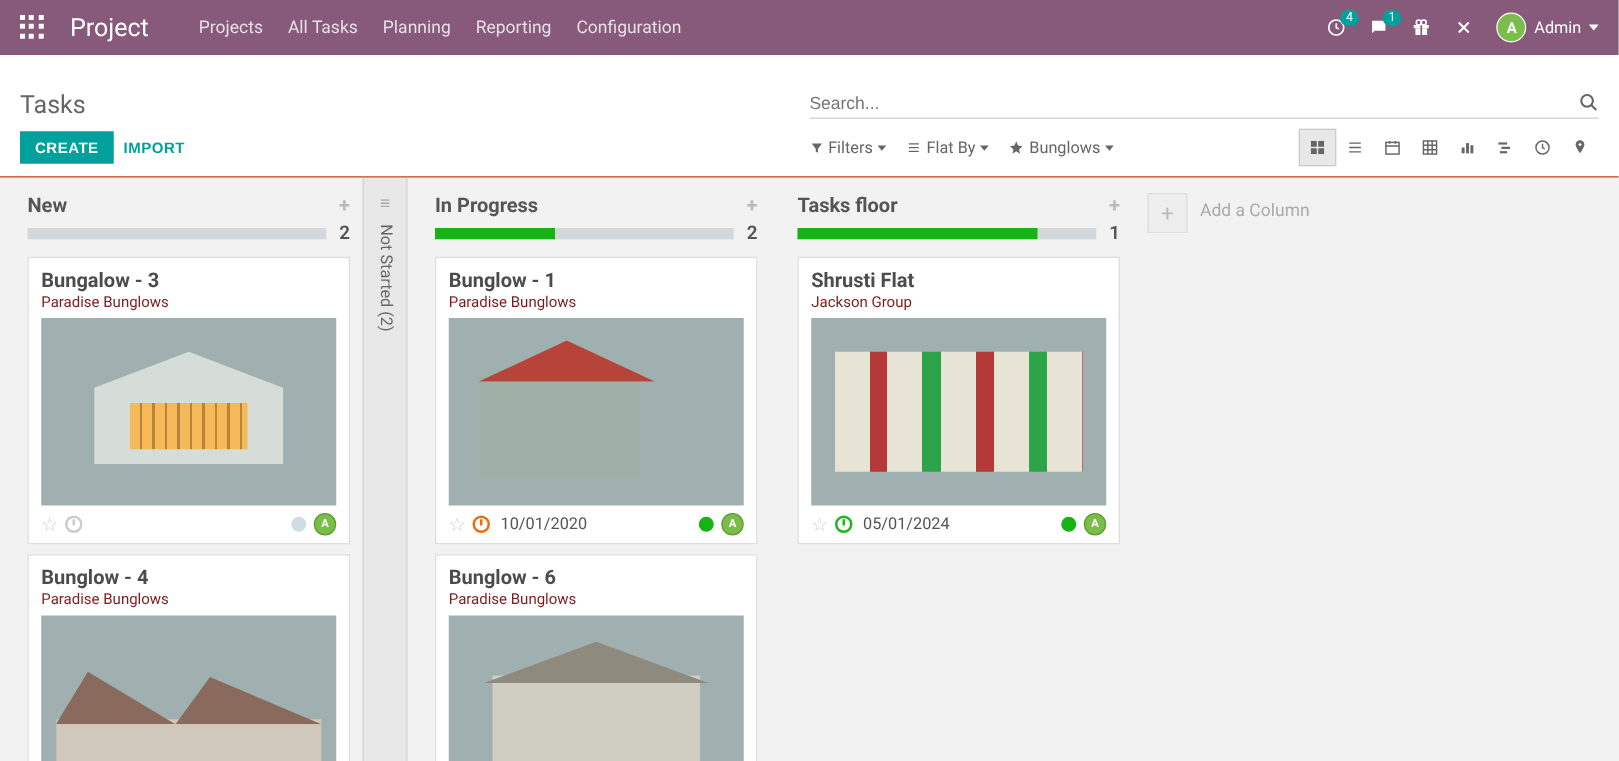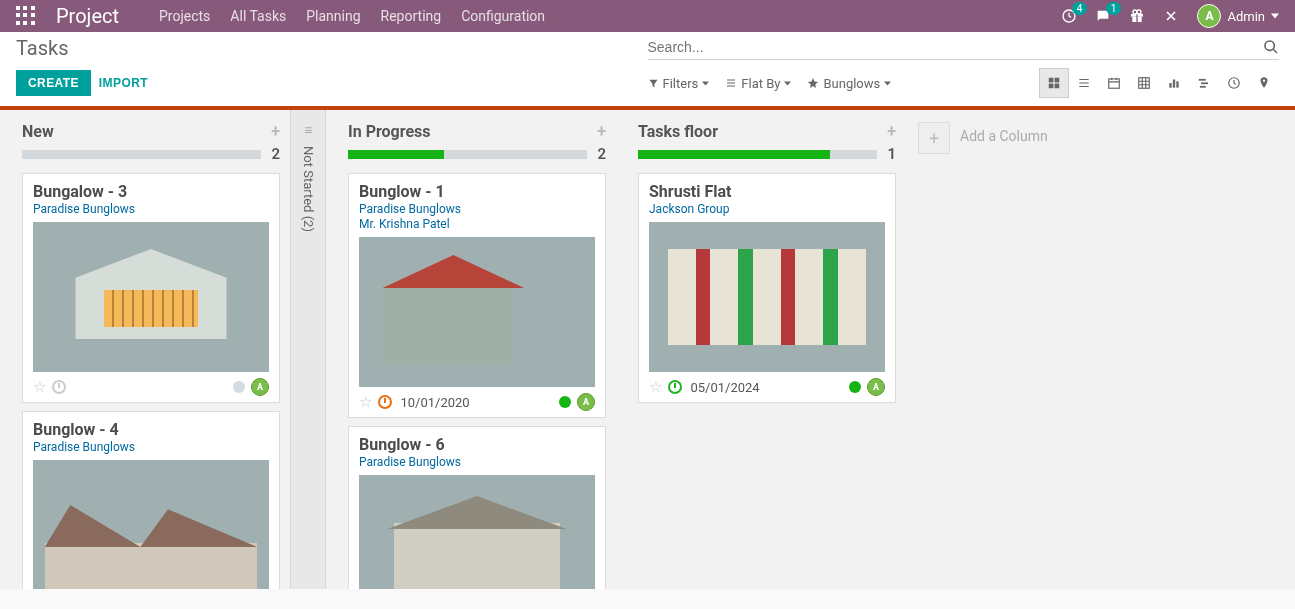--- a/index.html
+++ b/index.html
@@ -1,33 +1,33 @@
 <!DOCTYPE html>
 <html><head>
 <meta charset="utf-8">
 <style>
 * { box-sizing: border-box; margin: 0; padding: 0; }
 body { font-family: -apple-system, BlinkMacSystemFont, "Segoe UI", Roboto, "Helvetica Neue", Arial, sans-serif; font-size: 13px; color: #4c4c4c; background: #f9f9f9; width: 1295px; height: 609px; overflow: hidden; }
 
 
-.navbar { background: #875a7b; height: 32px; display: flex; align-items: center; padding: 0 16px; color: #fff; }
+.navbar { background: #875a7b; height: 44px; display: flex; align-items: center; padding: 0 16px; color: #fff; }
 .navbar .apps-icon { width: 20px; height: 20px; display: grid; grid-template-columns: repeat(3,1fr); grid-template-rows: repeat(3,1fr); gap: 2px; margin-right: 20px; cursor: pointer; }
 .navbar .apps-icon span { background: #fff; width: 4px; height: 4px; }
 .navbar .brand { font-size: 20px; font-weight: 400; margin-right: 40px; }
 .navbar .nav-links { display: flex; gap: 20px; }
 .navbar .nav-links a { color: #e8dfe5; text-decoration: none; font-size: 14px; cursor: pointer; }
 .navbar .spacer { flex: 1; }
 .navbar .right-icons { display: flex; align-items: center; gap: 18px; }
 .navbar .icon-badge { position: relative; cursor: pointer; color: #fff; }
 .navbar .badge { position: absolute; top: -6px; right: -10px; background: #00a09d; color: #fff; border-radius: 8px; font-size: 10px; padding: 1px 5px; }
 .navbar .user { display: flex; align-items: center; gap: 6px; cursor: pointer; }
 .navbar .avatar { width: 24px; height: 24px; border-radius: 50%; background: #7bbd4a; display: flex; align-items: center; justify-content: center; color: #fff; font-size: 12px; font-weight: bold; border: 1px solid #fff; }
 
 
-.cpanel { background: #fff; border-bottom: 4px solid #c2410c; padding: 3px 16px 0 16px; }
+.cpanel { background: #fff; border-bottom: 1px solid #c2410c; padding: 26px 16px 0 16px; }
 .cp-row1 { display: flex; align-items: center; }
 .cp-title { font-size: 20px; color: #666; flex: 0 0 50%; }
 .cp-search { flex: 1; display: flex; align-items: center; border-bottom: 1px solid #d0d0d0; padding: 4px 0; }
 .cp-search input { flex: 1; border: none; outline: none; font-size: 14px; color: #666; background: transparent; }
 .cp-search .search-icon { color: #666; cursor: pointer; }
 
 .cp-row2 { display: flex; align-items: center; padding: 8px 0; }
 .cp-buttons { display: flex; gap: 0; flex: 0 0 50%; }
 .btn-create { background: #00a09d; color: #fff; border: none; padding: 6px 12px; font-size: 12px; font-weight: 600; cursor: pointer; letter-spacing: 0.4px; }
 .btn-import { background: transparent; color: #00a09d; border: none; padding: 6px 8px; font-size: 12px; font-weight: 600; cursor: pointer; letter-spacing: 0.4px; }
@@ -46,21 +46,21 @@
 .kcol-head { display: flex; align-items: center; margin-bottom: 4px; }
 .kcol-title { font-size: 16px; font-weight: 700; color: #555; flex: 1; }
 .kcol-plus { color: #bbb; font-size: 16px; cursor: pointer; font-weight: bold; }
 .kcol-bar-row { display: flex; align-items: center; gap: 10px; margin-bottom: 10px; }
 .kcol-bar { flex: 1; height: 9px; background: #d2d8dc; position: relative; }
 .kcol-bar .fill { position: absolute; left: 0; top: 0; height: 100%; background: #13b413; }
 .kcol-count { font-size: 15px; font-weight: 600; color: #555; }
 
 .kcard { background: #fff; border: 1px solid #dcdcdc; padding: 8px 10px 6px 10px; margin-bottom: 8px; cursor: pointer; }
 .kcard .ctitle { font-weight: 700; color: #4c4c4c; font-size: 16px; }
-.kcard .csub { color: #0369a1; font-size: 12px; margin-top: 1px; }
+.kcard .csub { color: #7f1d1d; font-size: 12px; margin-top: 1px; }
 .kcard .cimg { margin-top: 6px; width: 100%; height: 150px; background: #a0b0b0; position: relative; overflow: hidden; }
 .kcard .cfoot { display: flex; align-items: center; margin-top: 6px; gap: 6px; }
 .kcard .star { color: #ccc; font-size: 15px; cursor: pointer; }
 .kcard .clock { width: 14px; height: 14px; border: 2px solid #ccc; border-radius: 50%; position: relative; }
 .kcard .clock.urgent { border-color: #ed6e0f; }
 .kcard .clock.ok { border-color: #1fb51f; }
 .kcard .clock::after { content: ""; position: absolute; width: 1.6px; height: 5px; background: currentColor; top: 1px; left: 4px; }
 .kcard .date { font-size: 13px; color: #555; margin-left: 2px; }
 .kcard .spacer { flex: 1; }
 .kcard .dot { width: 12px; height: 12px; border-radius: 50%; background: #13b413; }
@@ -303,21 +303,20 @@
     </div>
     <div class="kcol-bar-row">
       <div class="kcol-bar">
           <div class="fill" style="width:40%"></div>
         </div>
       <div class="kcol-count">2</div>
     </div>
     <div class="kcard">
       <div class="ctitle">Bunglow - 1</div>
       <div class="csub">Paradise Bunglows</div>
-      <div class="csub">Mr. Krishna Patel</div>
       <div class="cimg house3"></div>
       <div class="cfoot">
         <span class="star">☆</span>
         <span class="clock urgent" style="color:#ed6e0f"></span>
         <span class="date">10/01/2020</span>
         <span class="spacer"></span>
         <span class="dot"></span>
         <span class="av-sm">
             <span>A</span>
           </span>

